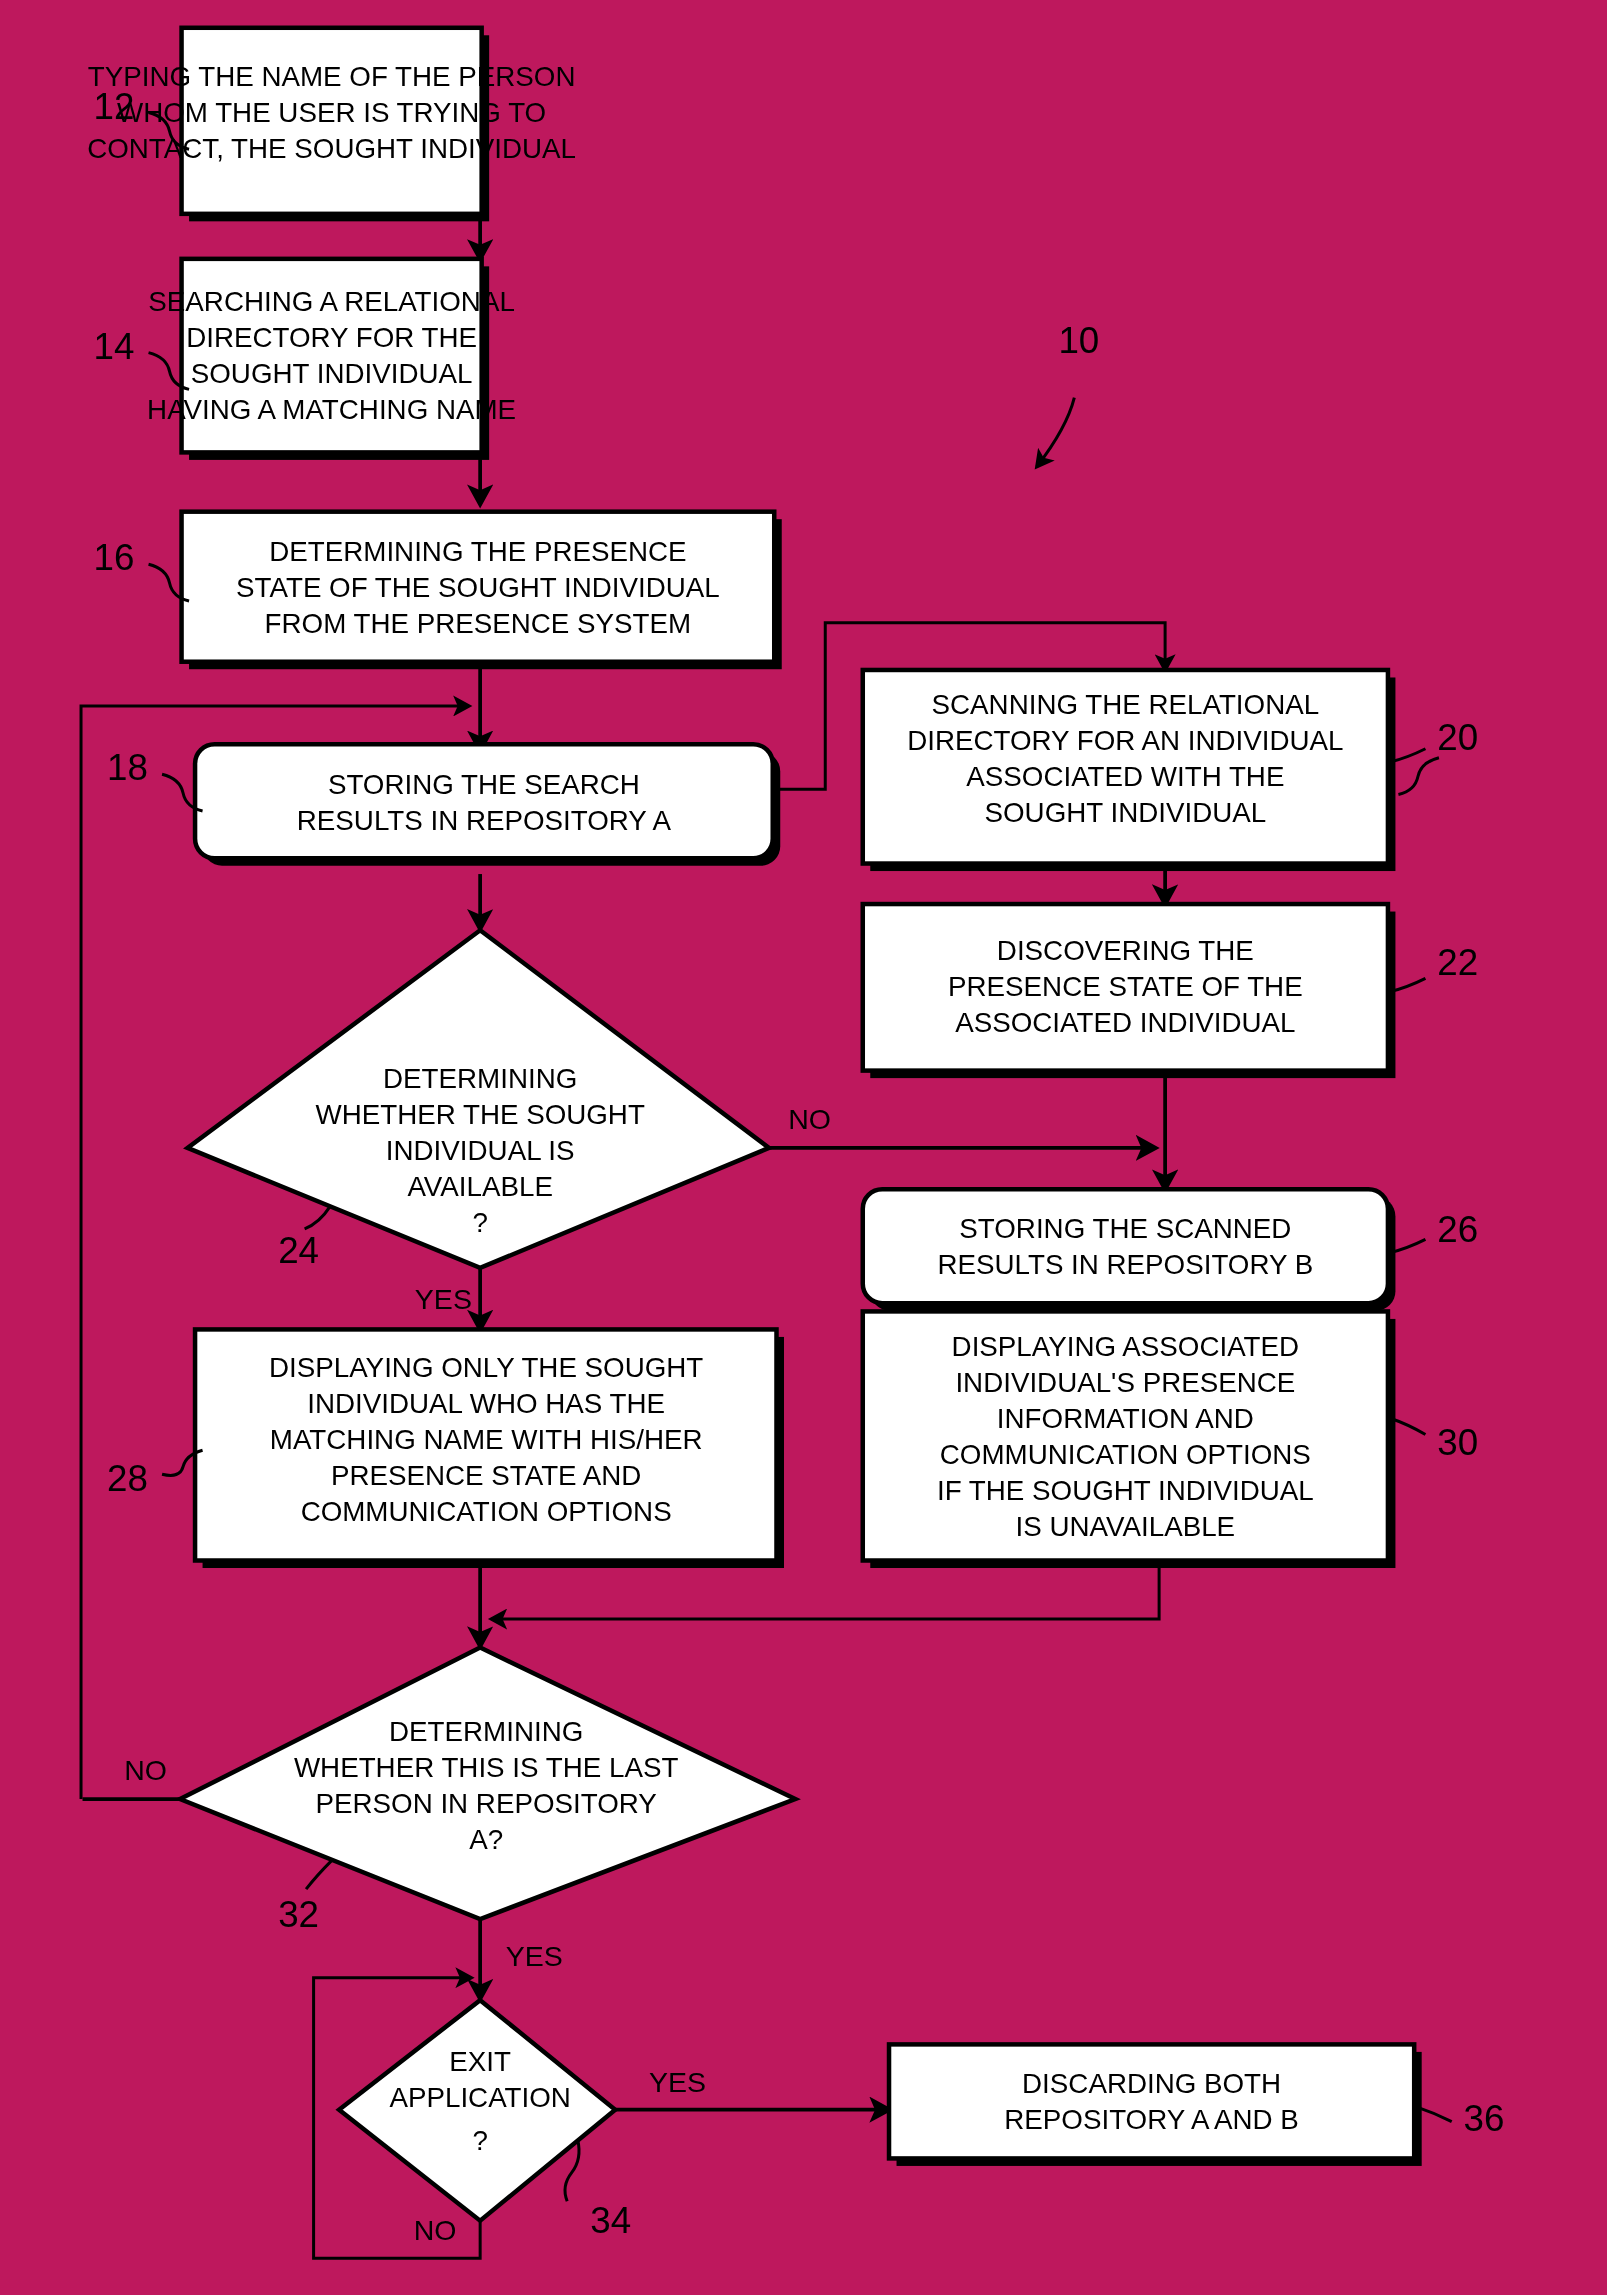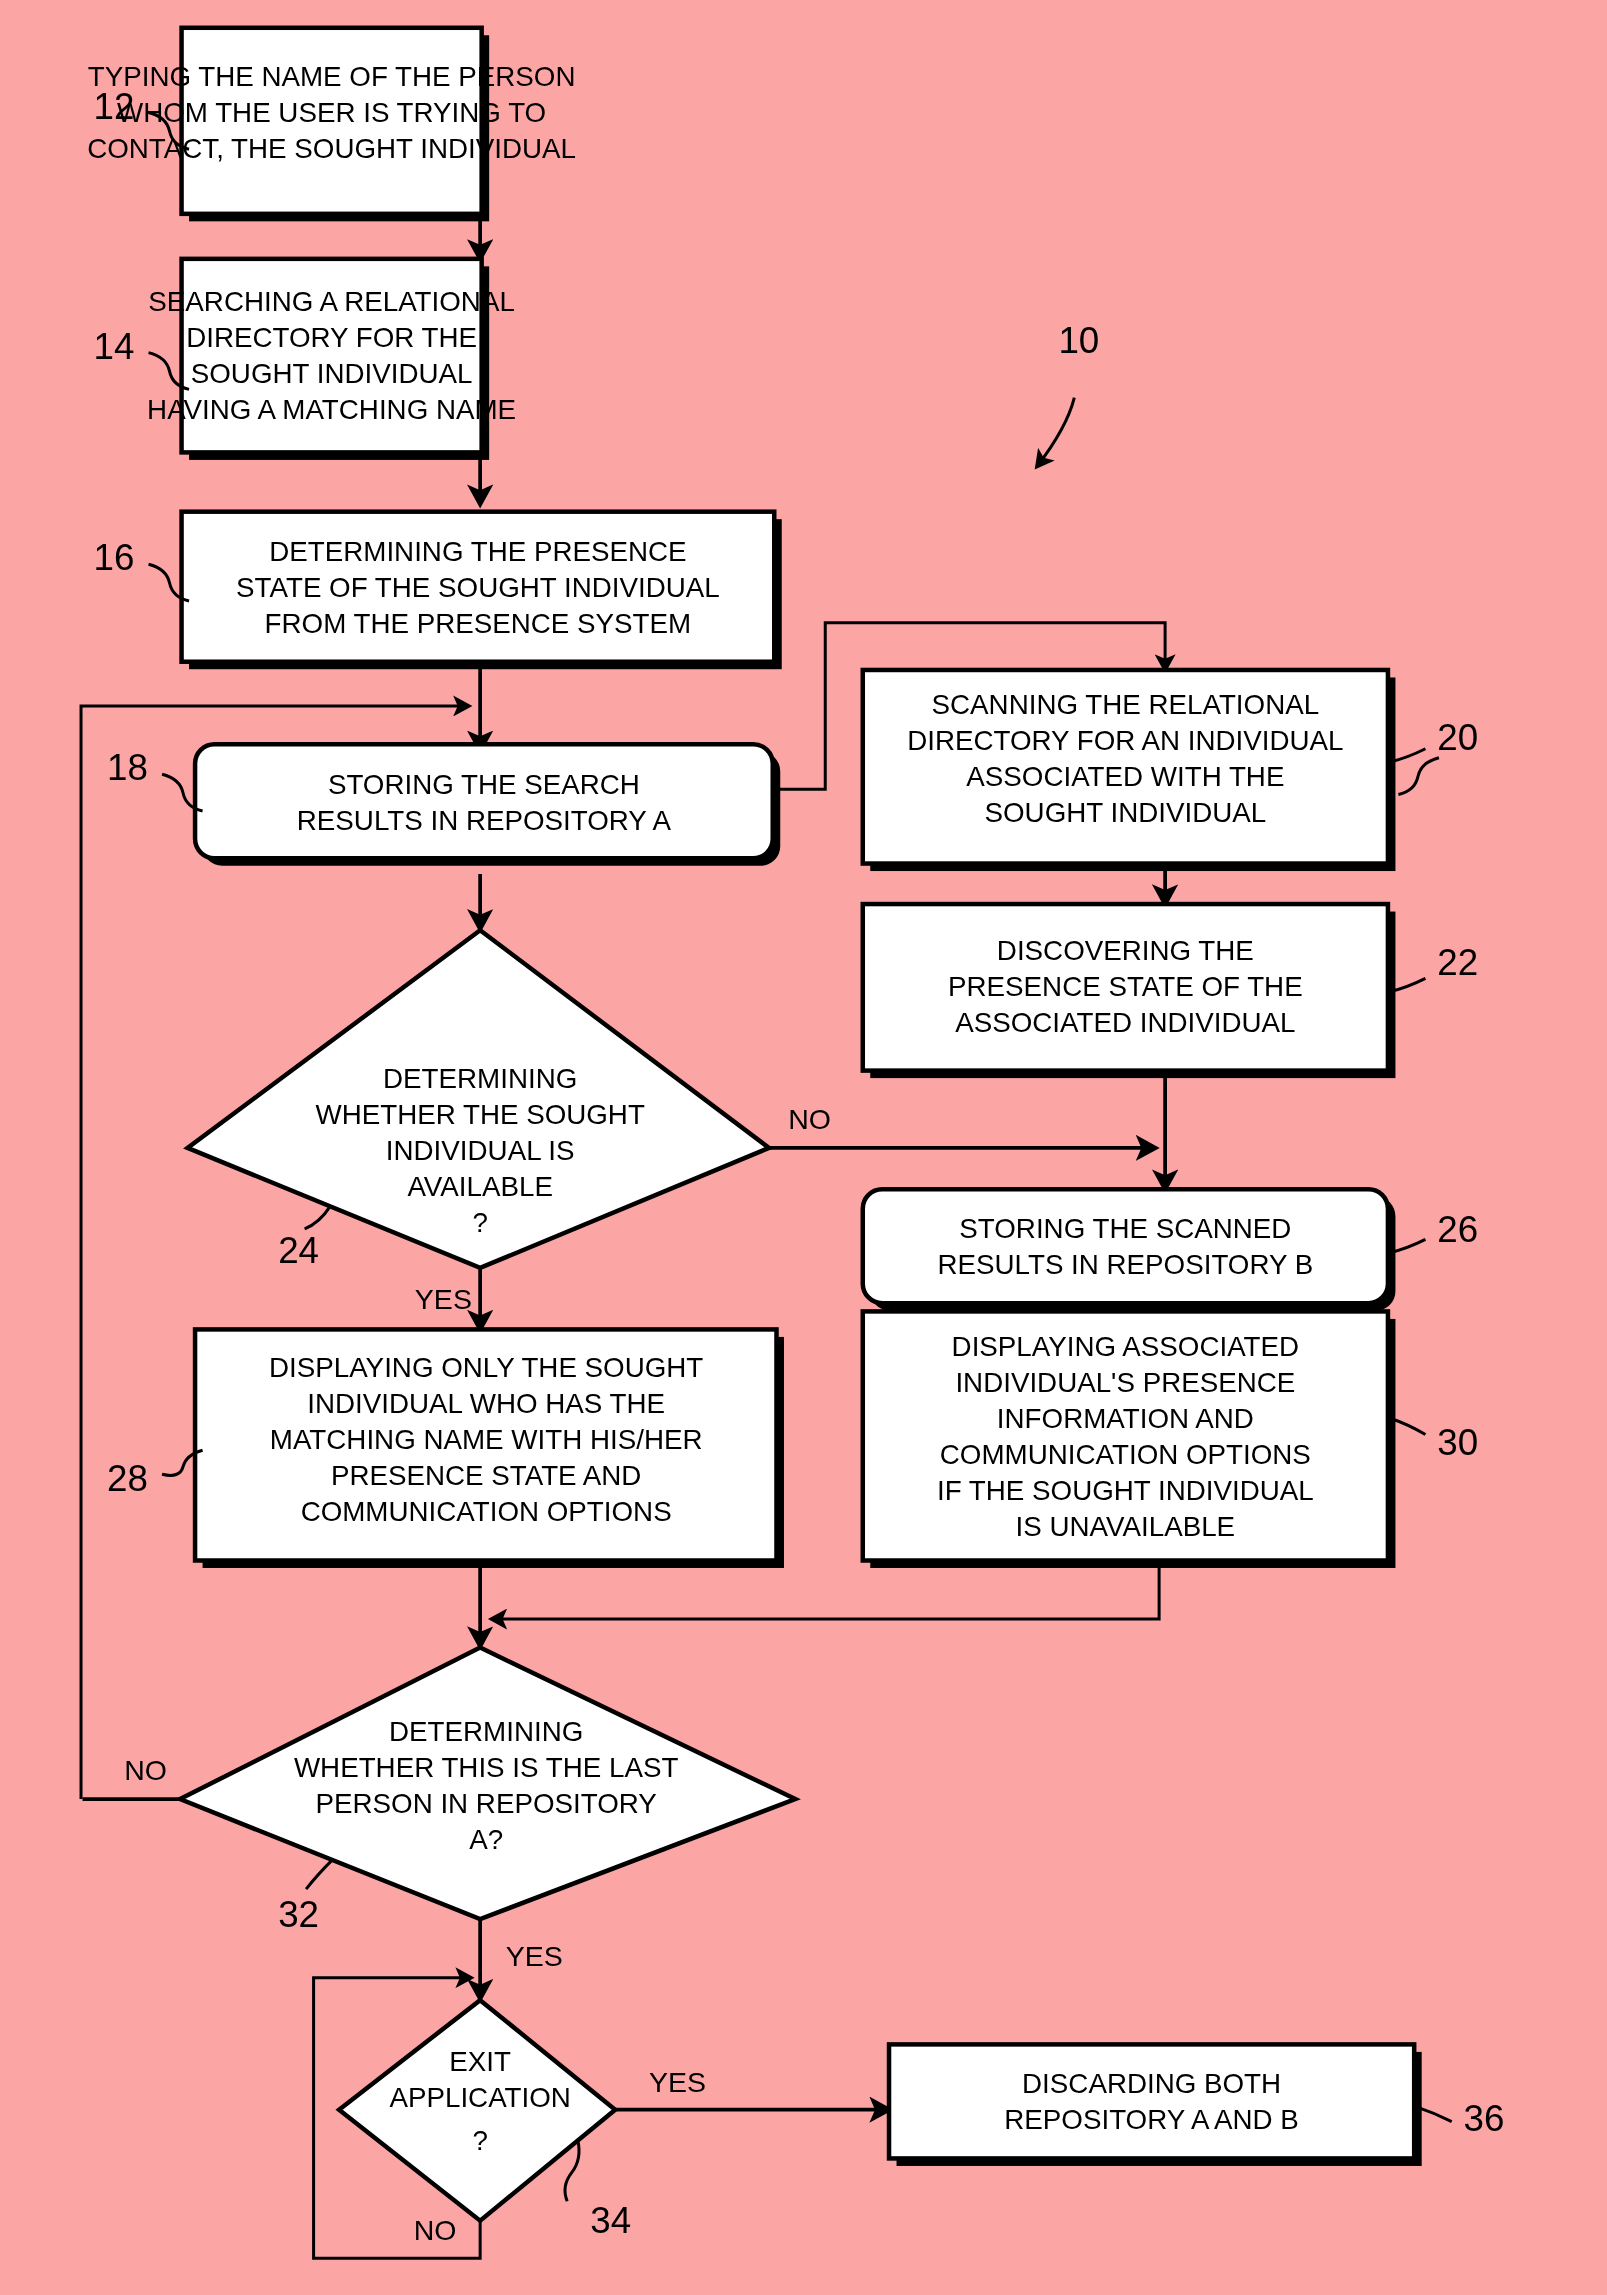--- a/index.html
+++ b/index.html
@@ -4,21 +4,21 @@
 <style>
   html, body {
     margin: 0;
     padding: 0;
     background: #ffffff;
   }
   #page {
     position: relative;
     width: 1607px;
     height: 2295px;
-    background: #fca5a5;
+    background: #be185d;
     font-family: "Liberation Sans", sans-serif;
     overflow: hidden;
     text-align: right;
   }
   svg#flow {
     position: absolute;
     left: 0;
     top: 0;
     width: 1607px;
     height: 2295px;

